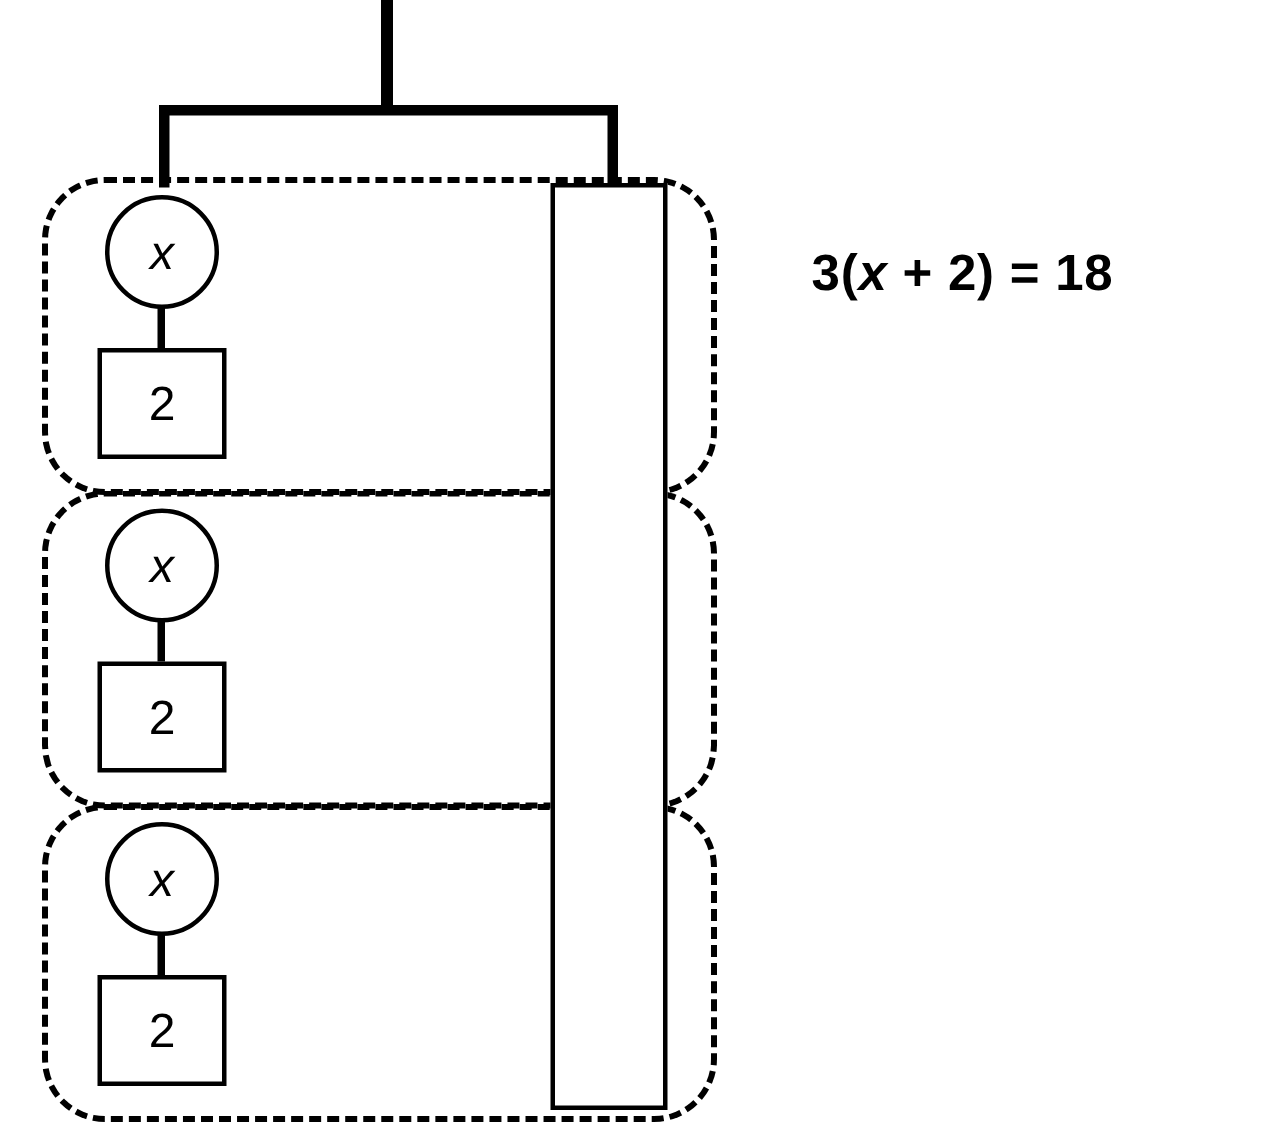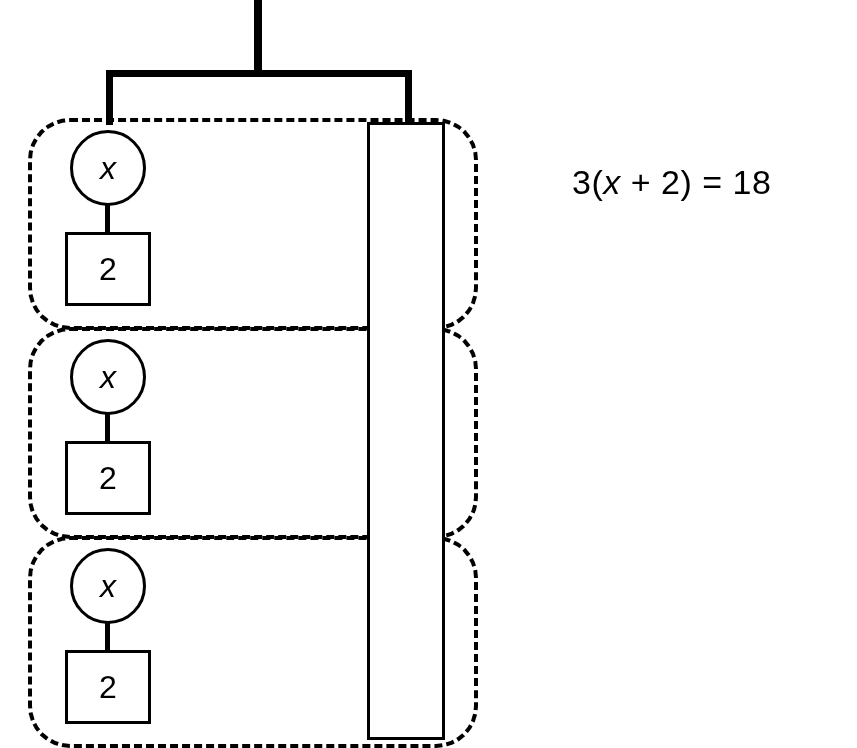--- a/index.html
+++ b/index.html
@@ -132,17 +132,17 @@
   </div>
 
   <div class="link-bar" style="left:105px; top:608px; height:60px;"></div>
   <div class="x-circle" style="left: 70px; top: 548px;">
     <span>x</span>
   </div>
   <div class="two-box" style="left: 65px; top: 650px;">
     <span>2</span>
   </div>
 
-  <div class="equation" style="left:572px; top:163px;">
+  <div class="equation" style="left:541px; top:163px;font-weight:bold;">
     <span>3</span><span>(</span><span class="ital">x</span><span> + </span><span>2</span><span>)</span><span> = </span><span>18</span>
   </div>
 
 </div>
 
 </body></html>

